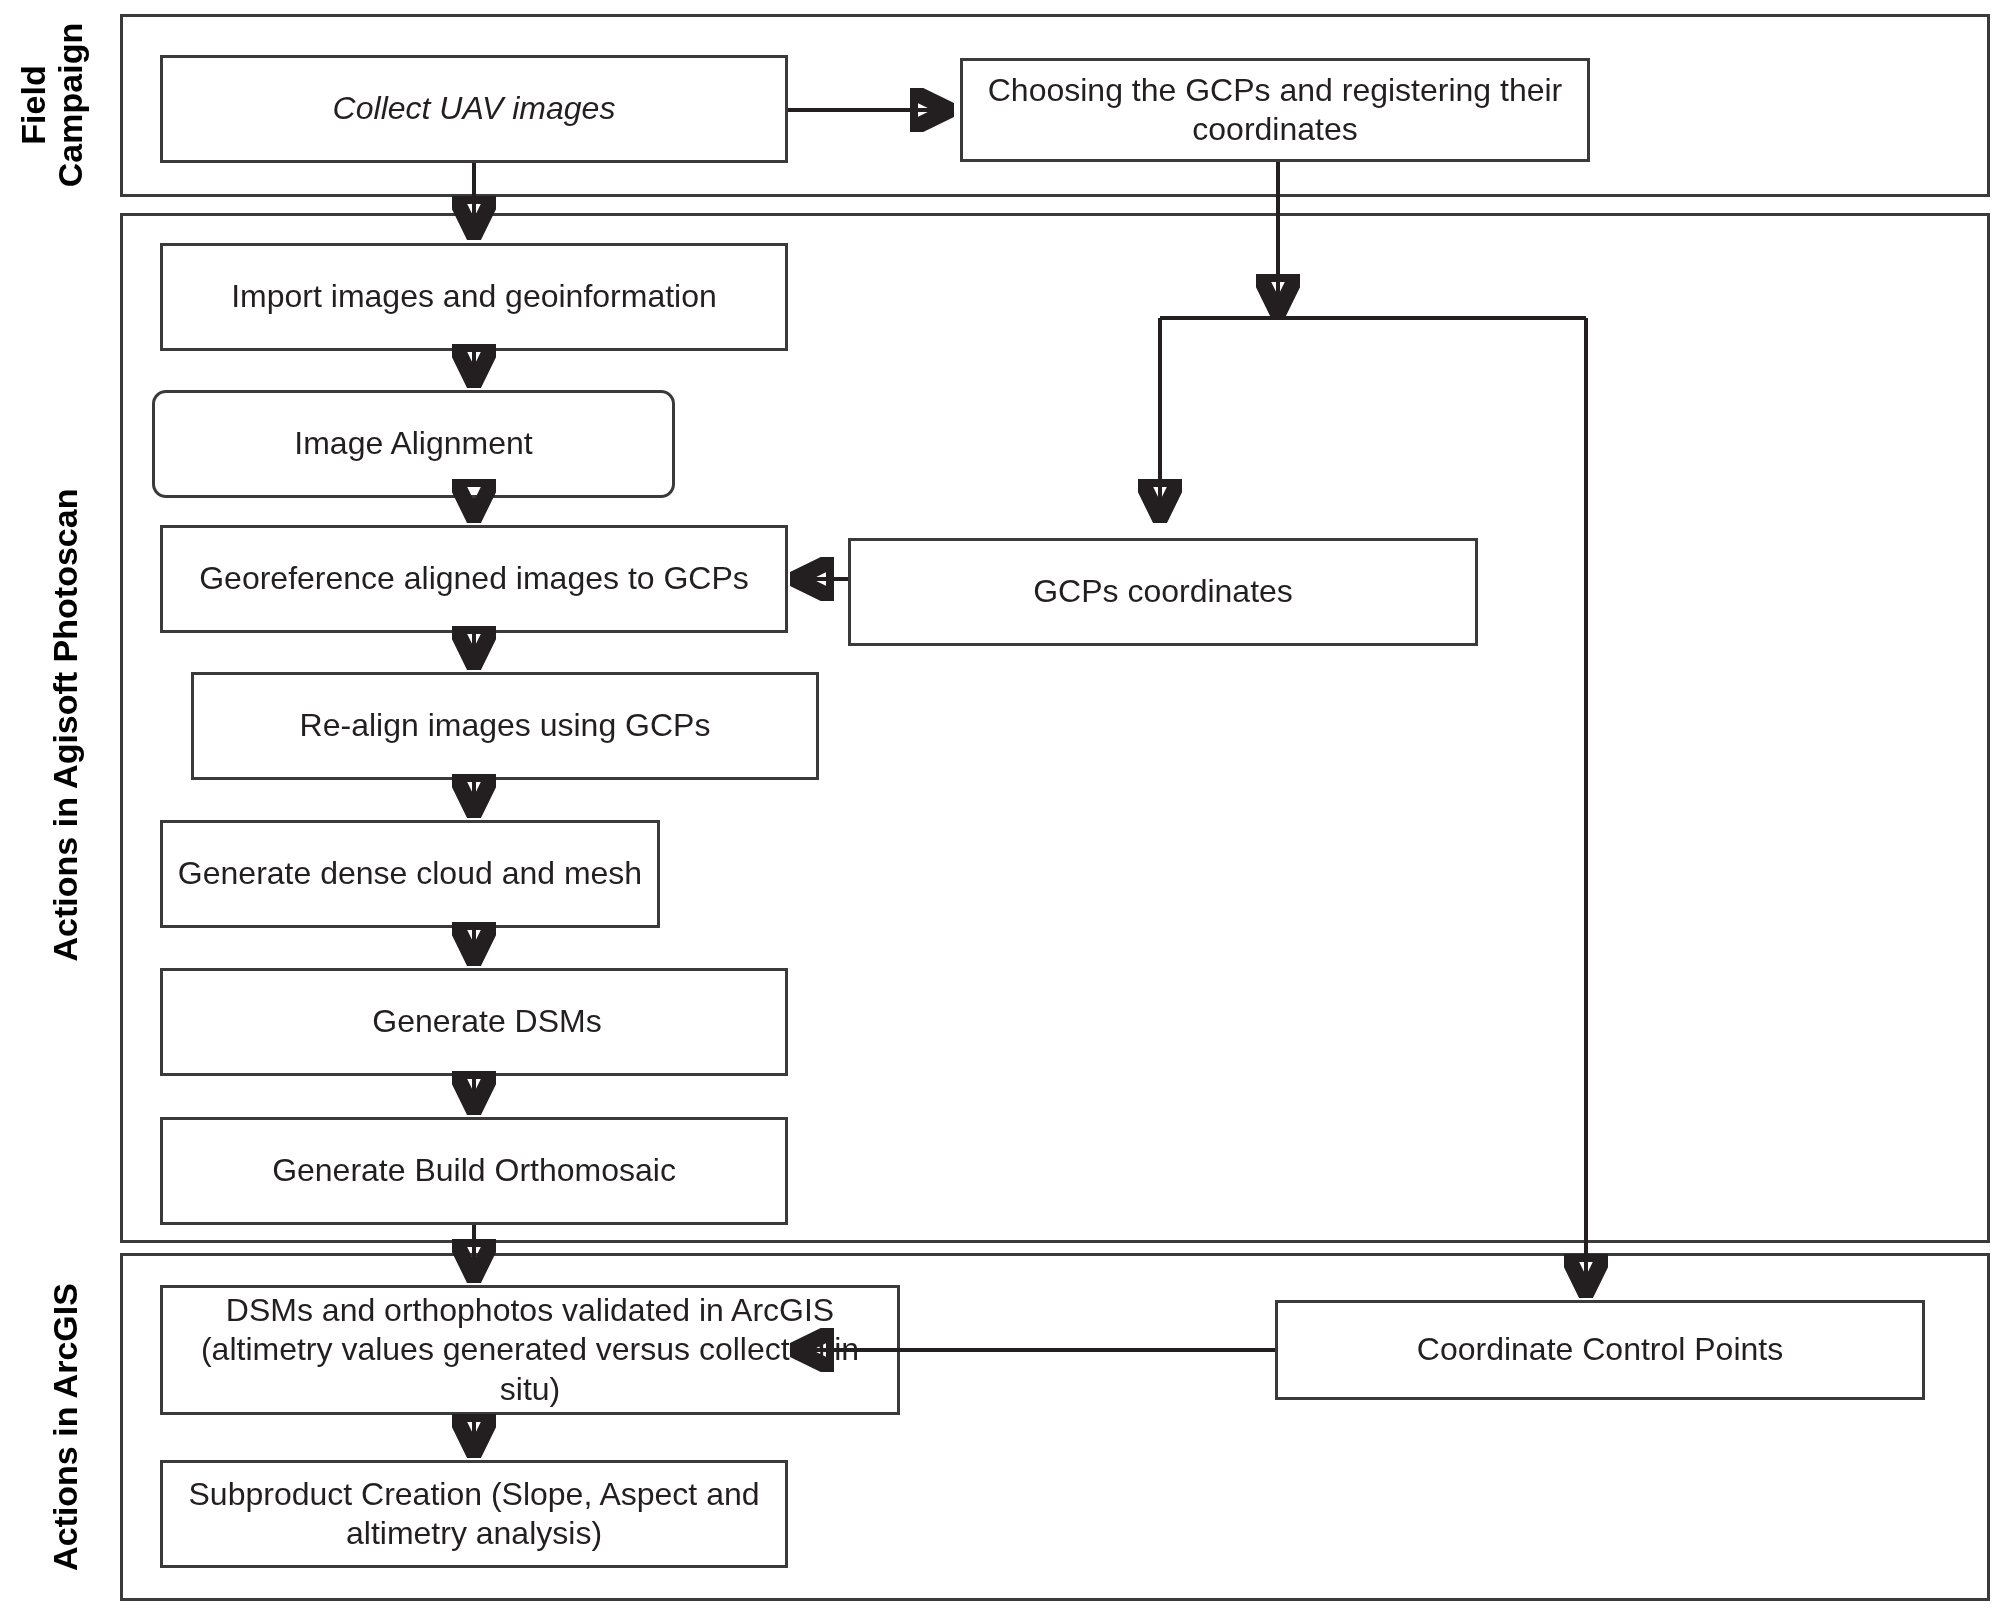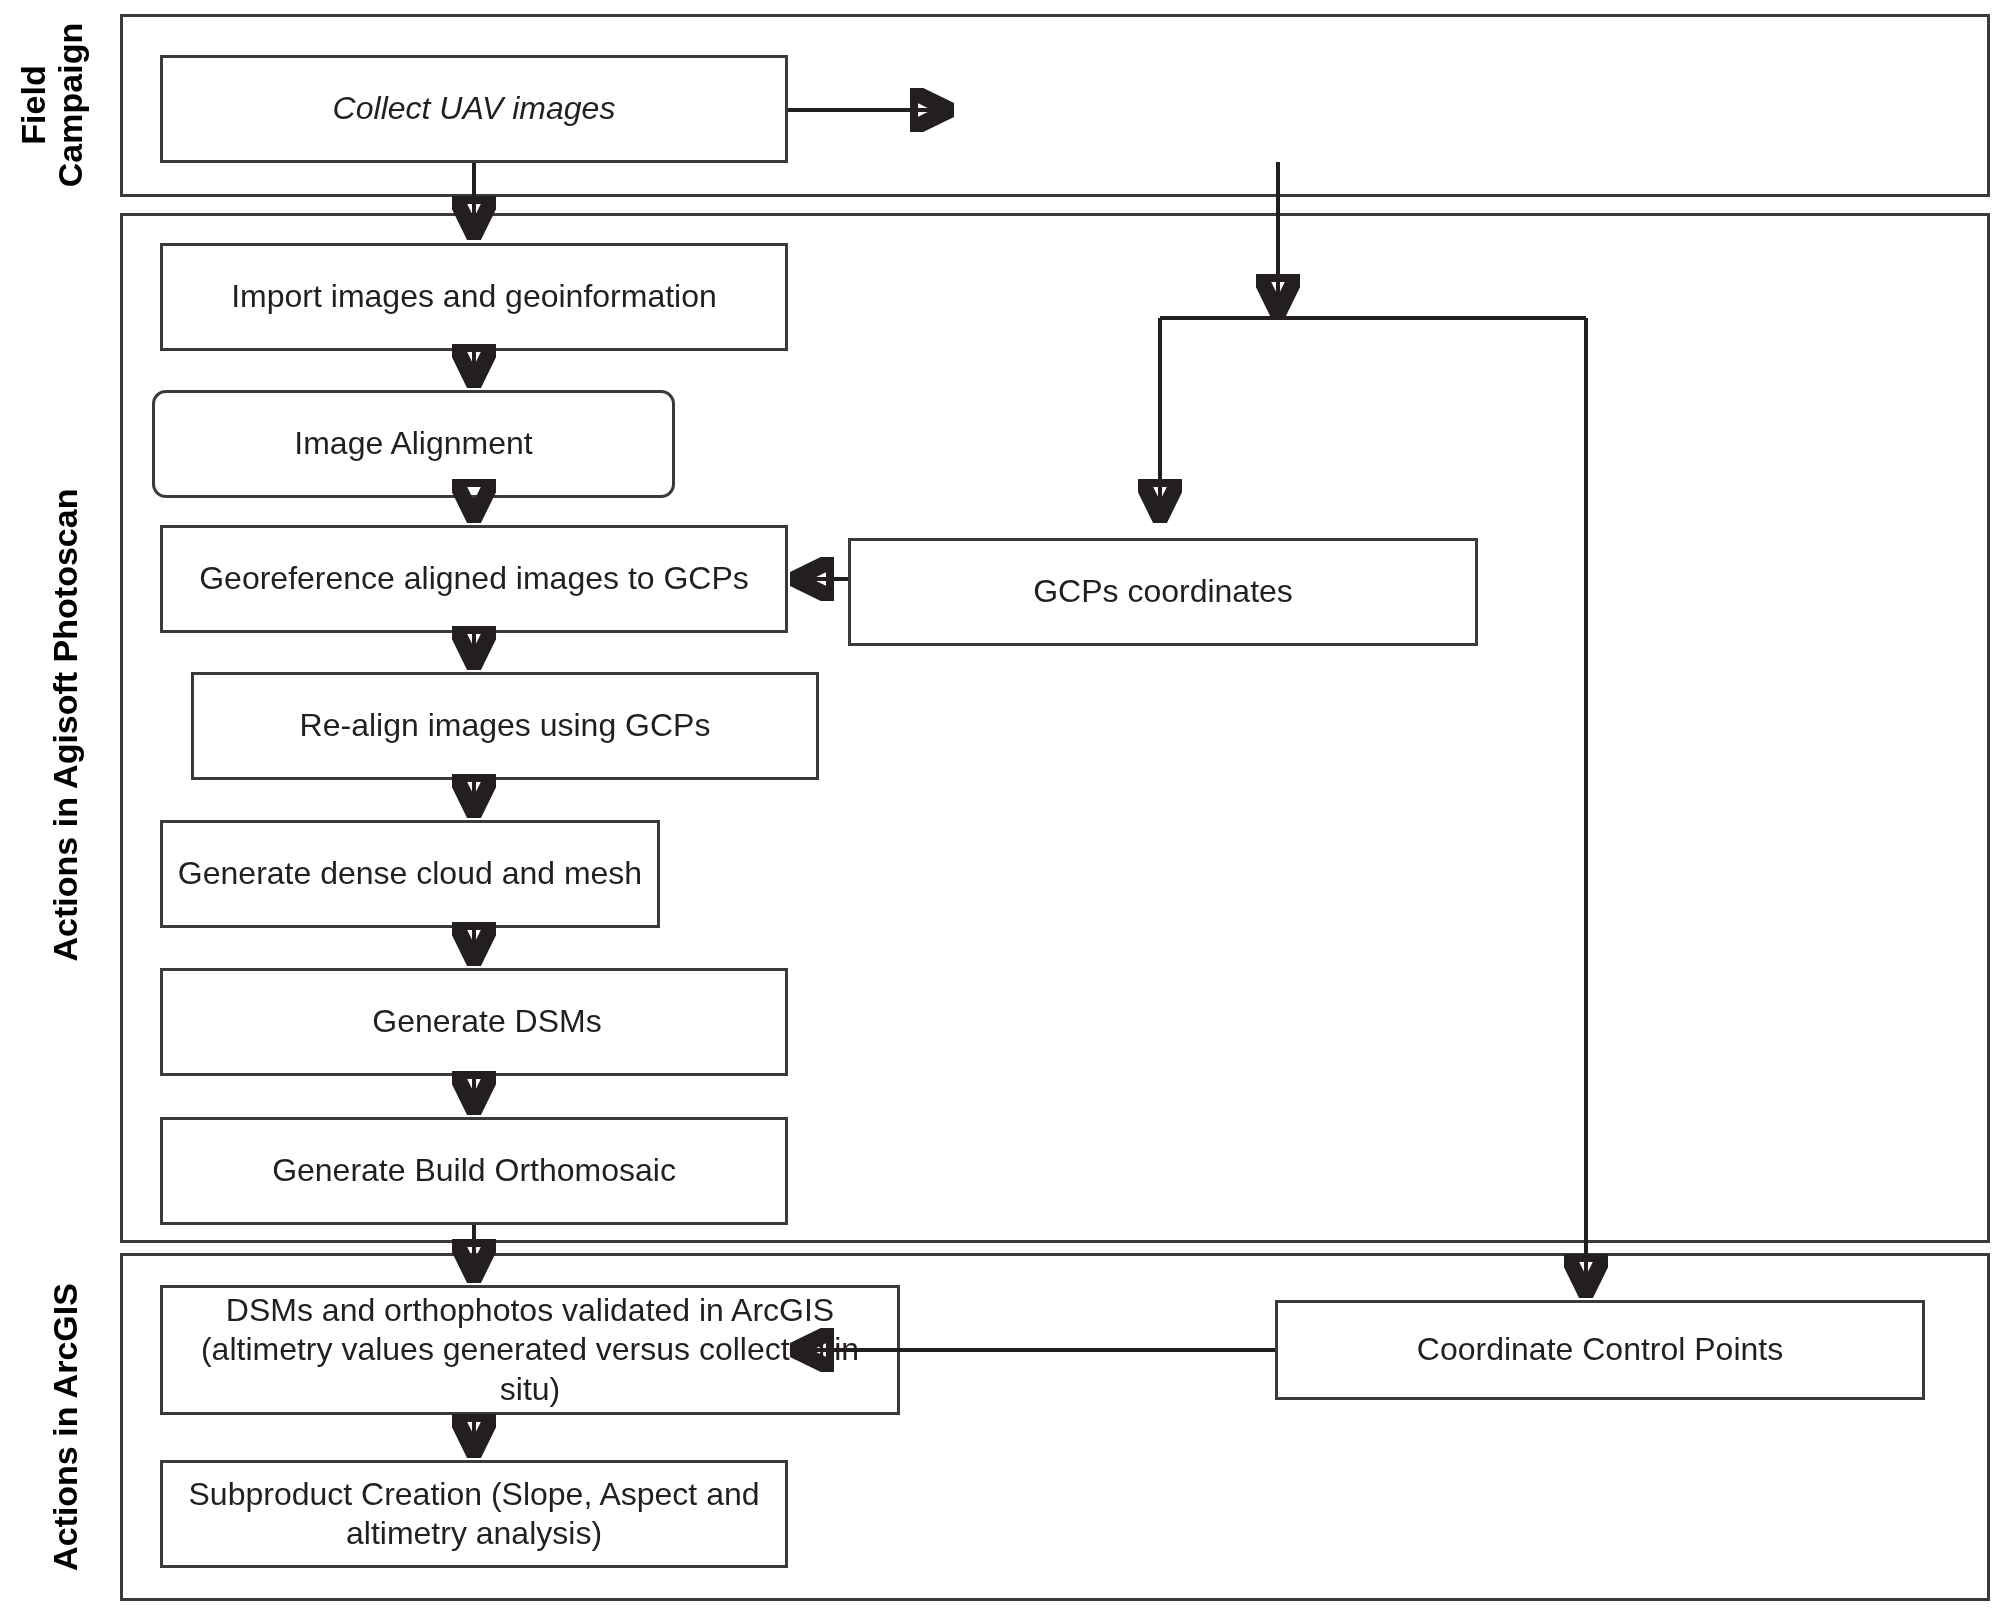--- a/index.html
+++ b/index.html
@@ -85,20 +85,21 @@
 Campaign</div>
 
   <div class="lane-label" style="left:-385px; top:690px; width:900px; height:70px; font-size:34px;
               transform: rotate(-90deg);">Actions in Agisoft Photoscan</div>
 
   <div class="lane-label" style="left:-235px; top:1392px; width:600px; height:70px; font-size:34px;
               transform: rotate(-90deg);">Actions in ArcGIS</div>
 
   <div class="node" style="left:160px; top:55px; width:628px; height:108px;font-style:italic;">Collect UAV images</div>
 
+  <div class="node" style="left:960px; top:58px; width:630px; height:104px;">Choosing the GCPs and registering their coordinates</div>
 
   <div class="node" style="left:160px; top:243px; width:628px; height:108px;">Import images and geoinformation</div>
 
   <div class="node" style="left:152px; top:390px; width:523px; height:108px;border-radius:14px;">Image Alignment</div>
 
   <div class="node" style="left:160px; top:525px; width:628px; height:108px;">Georeference aligned images to GCPs</div>
 
   <div class="node" style="left:160px; top:672px; width:628px; height:108px;margin-left:31px;">Re-align images using GCPs</div>
 
   <div class="node" style="left:160px; top:820px; width:500px; height:108px;">Generate dense cloud and mesh</div>

